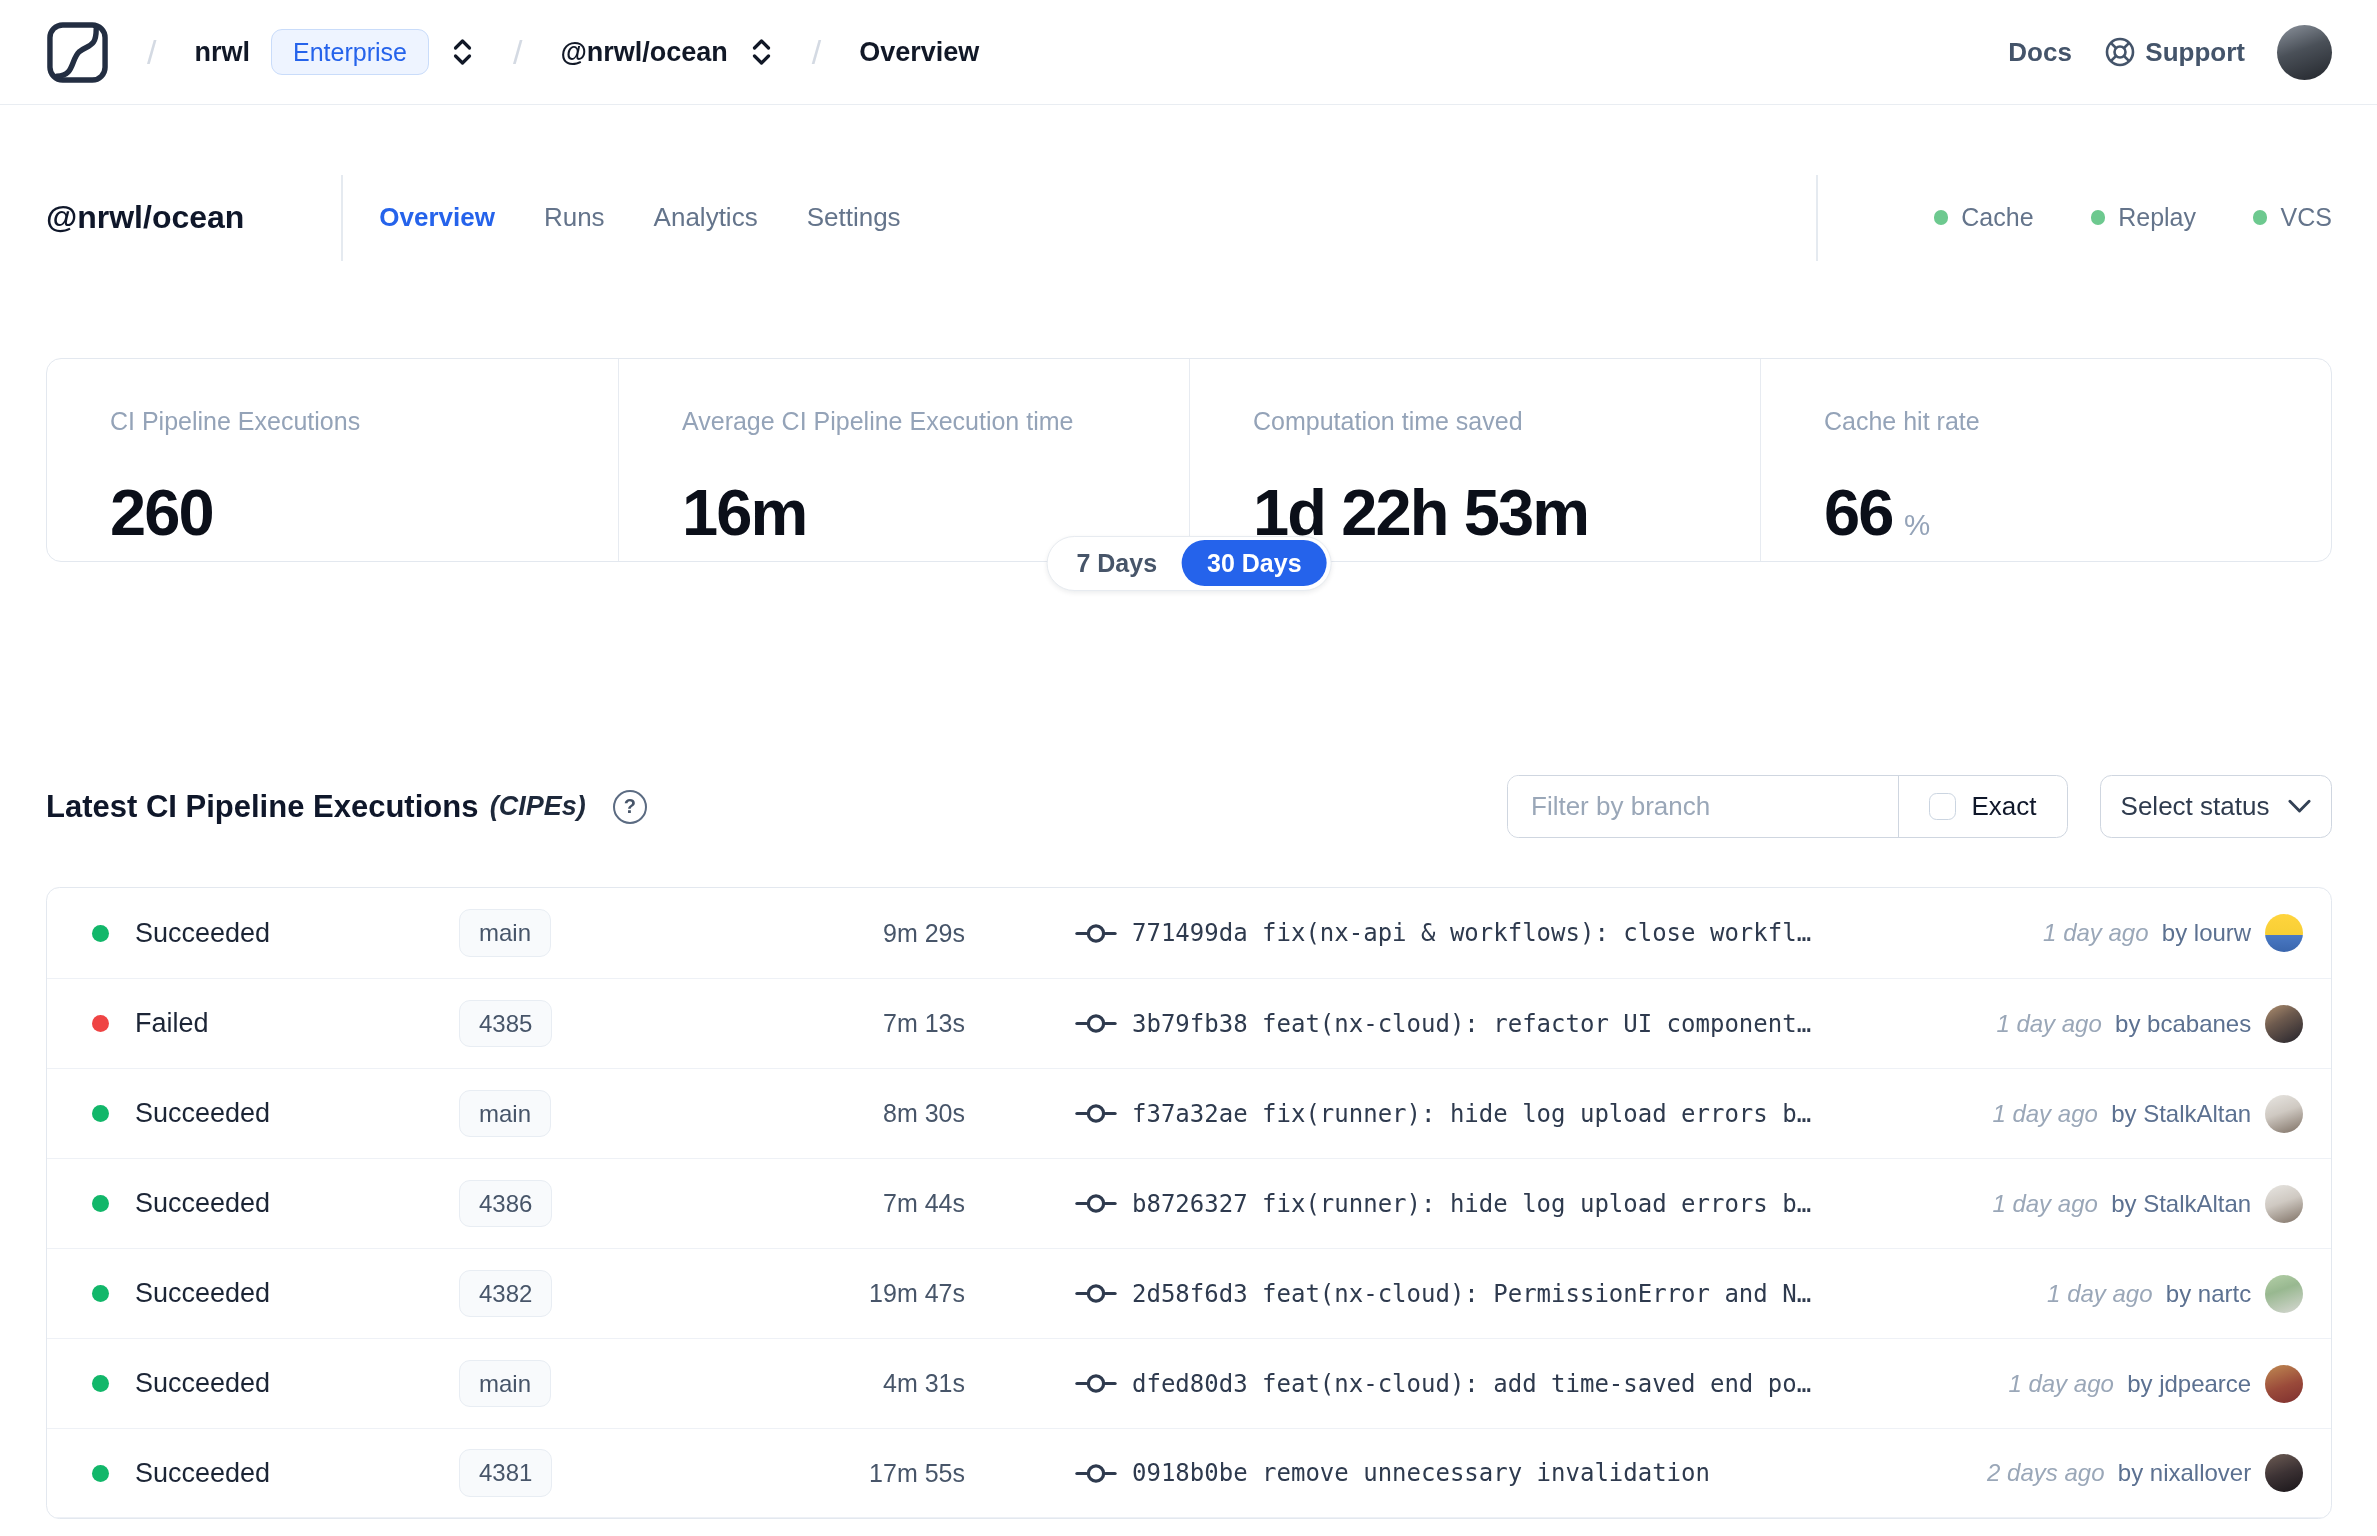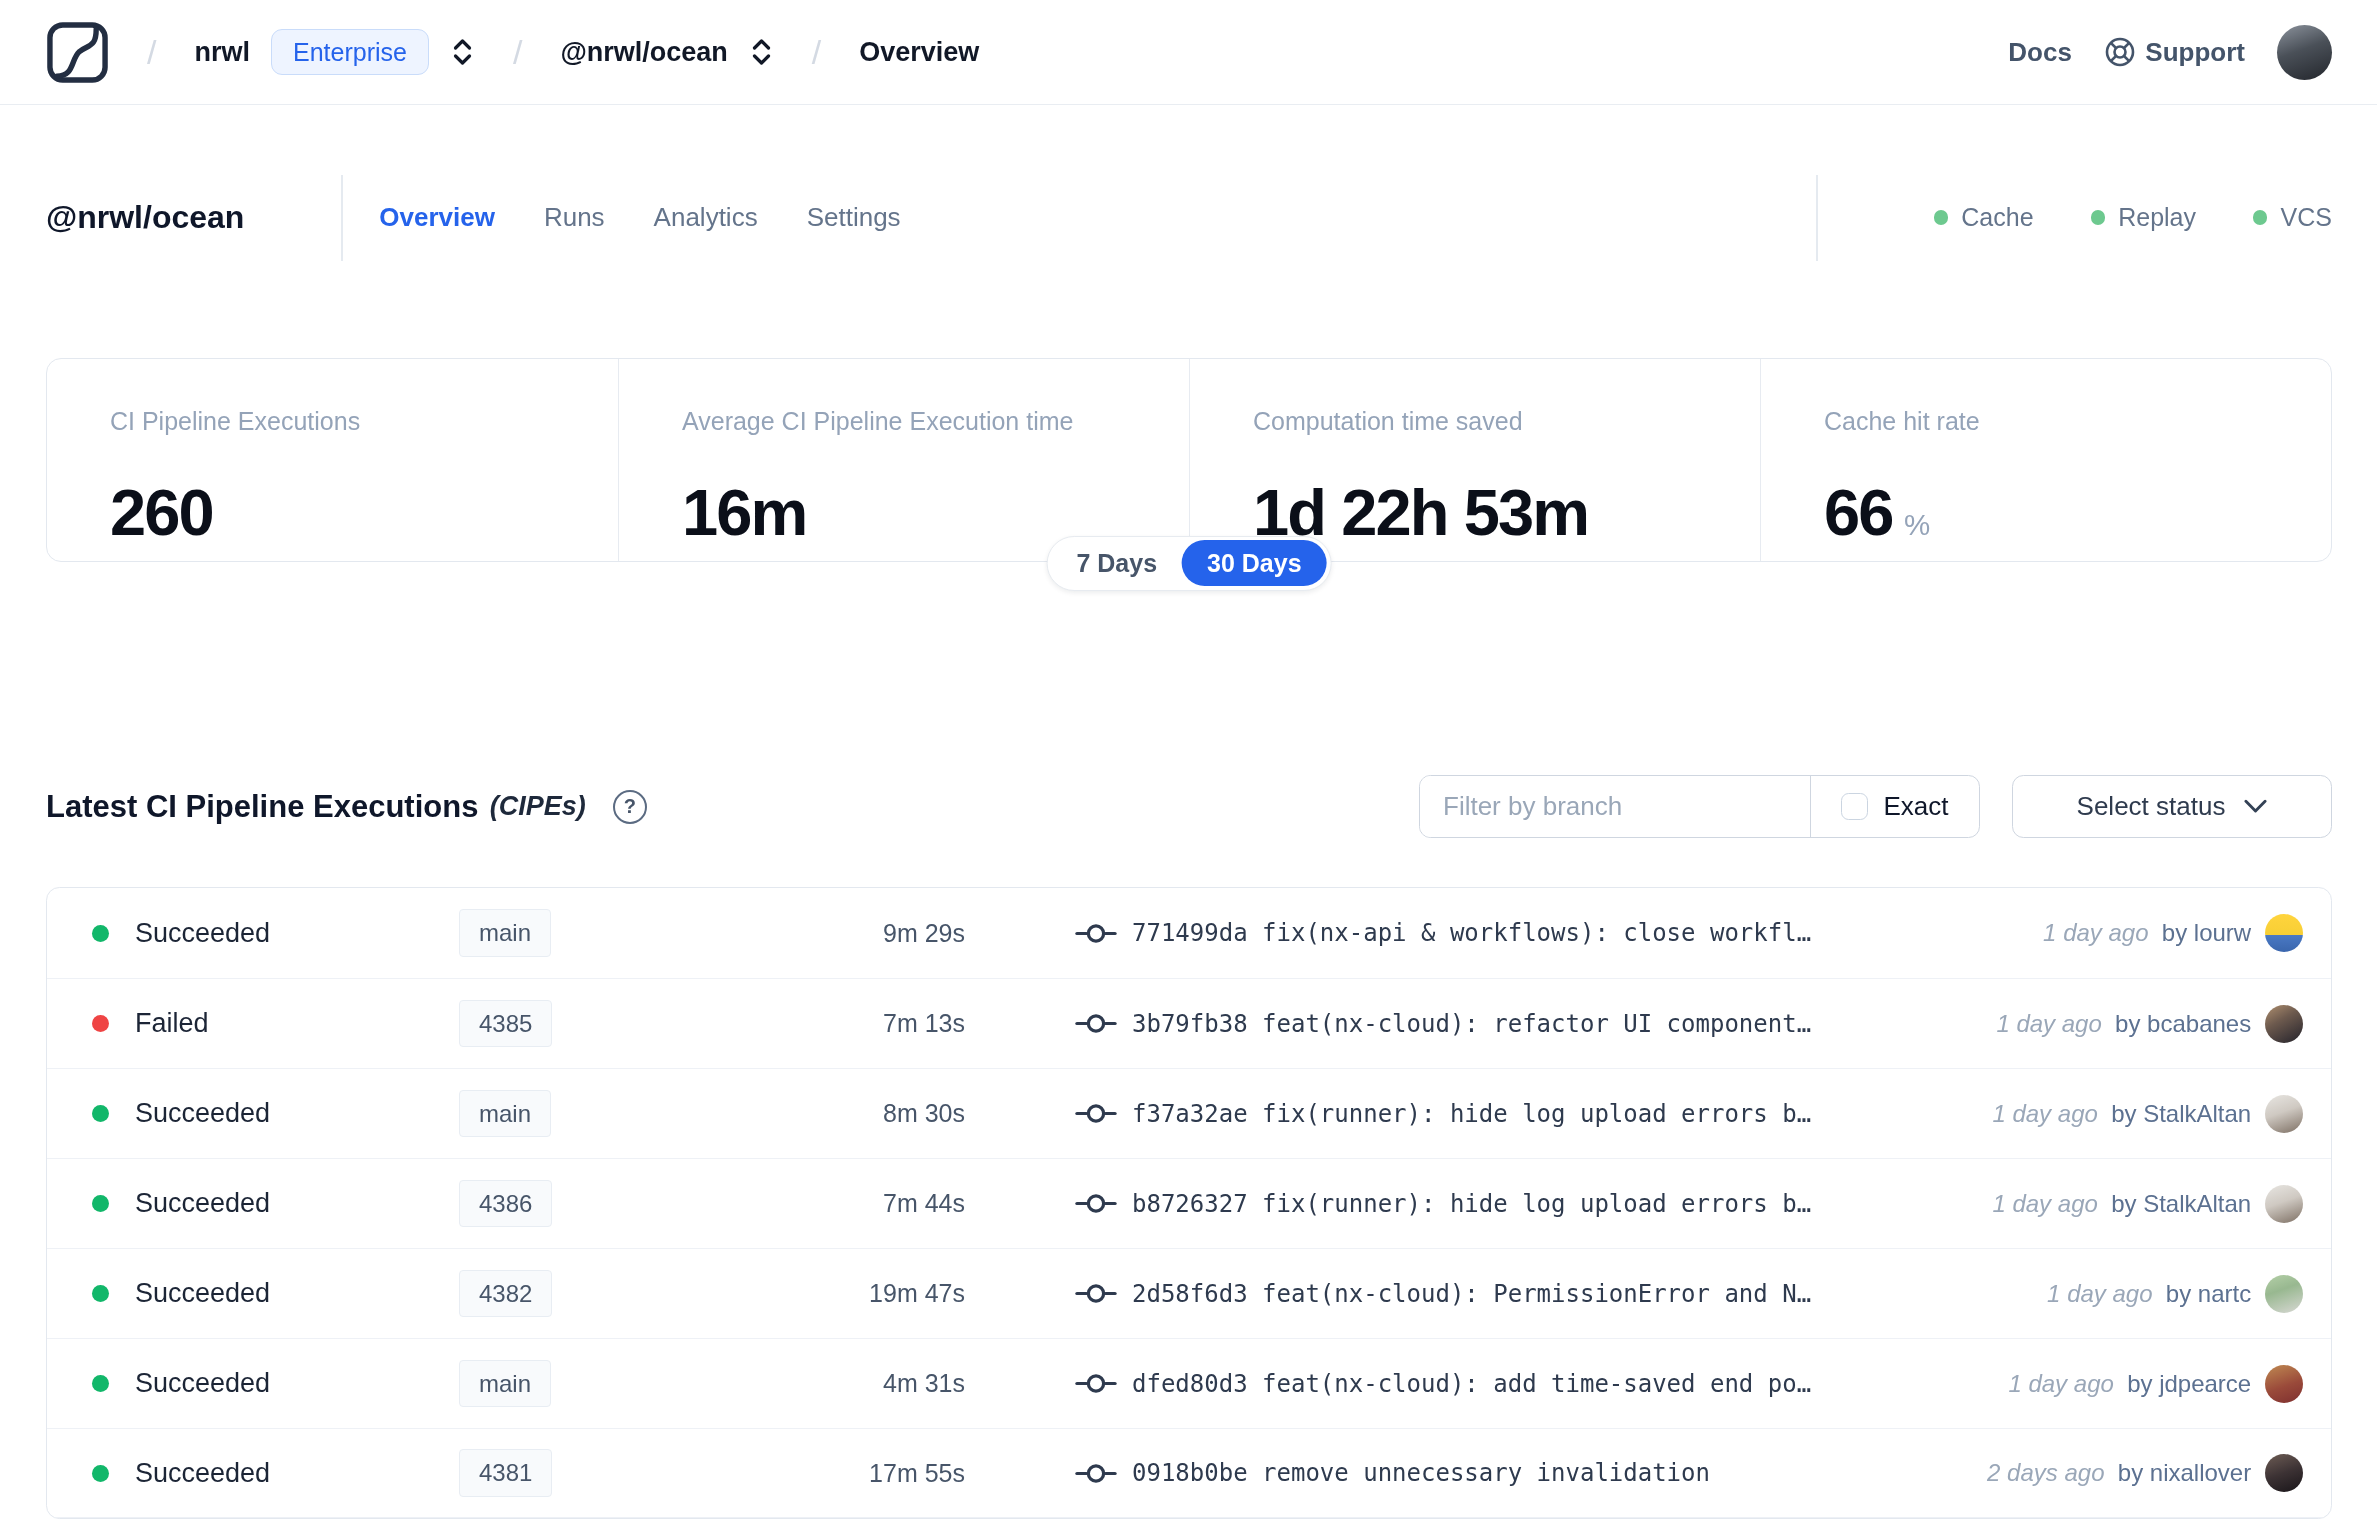--- a/index.html
+++ b/index.html
@@ -63,36 +63,36 @@
   .filters { margin-left:auto; display:flex; align-items:center; gap:32px;padding-left:20px; }
   .input-group { display:flex; align-items:stretch; height:63px; width:561px;
     border:1.9px solid #cfd6e0; border-radius:11.4px; background:#fff; overflow:hidden; }
   .branch-input { flex:1; border:none; outline:none; padding:0 23px; font-size:26px;
     font-family:"Liberation Sans", sans-serif; color:#0f172a; }
   .branch-input::placeholder { color:#9aa7b8; }
   .exact-box { width:169px; border-left:1.9px solid #cfd6e0; display:flex; align-items:center;
     justify-content:center; gap:15px; }
   .checkbox { width:27px; height:27px; border:1.9px solid #cbd5e1; border-radius:7.6px; background:#fff; cursor:pointer; }
   .exact-label { font-size:26px; color:#0f172a; }
-  .select-btn { height:63px; width:320px; border:1.9px solid #cfd6e0; border-radius:11.4px;
+  .select-btn { height:63px; width:232px; border:1.9px solid #cfd6e0; border-radius:11.4px;
     background:#fff; display:flex; align-items:center; justify-content:center; gap:19px; cursor:pointer; }
   .select-label { font-size:26px; font-weight:500; color:#2f3b4e; }
 
   
   .table { margin:49px 46px 0; border:1.9px solid #e3e8ef; border-radius:13.3px; overflow:hidden; background:#fff; }
   .row { height:90px; display:flex; align-items:center; }
   .row + .row { border-top:1.9px solid #eef1f6; }
   .row:last-child { border-bottom:1.9px solid #eef1f6; }
   .dot { width:17px; height:17px; border-radius:50%; margin-left:45px; flex:none; }
   .dot.succeeded { background:var(--success,#12b76a); }
   .dot.failed { background:var(--danger,#ef4444); }
   .status { margin-left:26px; width:263px; font-size:27px; font-weight:500; color:#1c2536; flex:none; }
   .badge-col { margin-left:61px; width:190px; flex:none; }
   .badge { display:inline-block; padding:8.6px 19px; background:#f8fafc; border:1.9px solid #e8edf3;
-    border-radius:4px; font-size:24px; color:#475569; }
+    border-radius:11px; font-size:24px; color:#475569; }
   .duration { width:316px; text-align:right; font-size:25px; color:#475569; flex:none; }
   .commit-icon { margin-left:110px; flex:none; display:flex; align-items:center; }
   .commit { margin-left:15px; font-family:"DejaVu Sans Mono", monospace; font-size:24px;
     color:#2e3a4e; white-space:nowrap; overflow:hidden; max-width:837px; }
   .row-right { margin-left:auto; padding-right:28.5px; display:flex; align-items:center; gap:13.3px; }
   .time-ago { font-size:24px; font-style:italic; color:#9aa7b8; }
   .author { font-size:24px; font-weight:500; color:#5c7191; }
   .avatar.row-av { width:38px; height:38px; flex:none; }
   .av-0 { background:linear-gradient(180deg,#ffd43d 0%,#f7cf35 54%,#4a79c4 56%,#3a66ad 100%); }
   .av-1 { background:linear-gradient(150deg,#b09070 0%,#6d5a4e 40%,#23222b 100%); }

